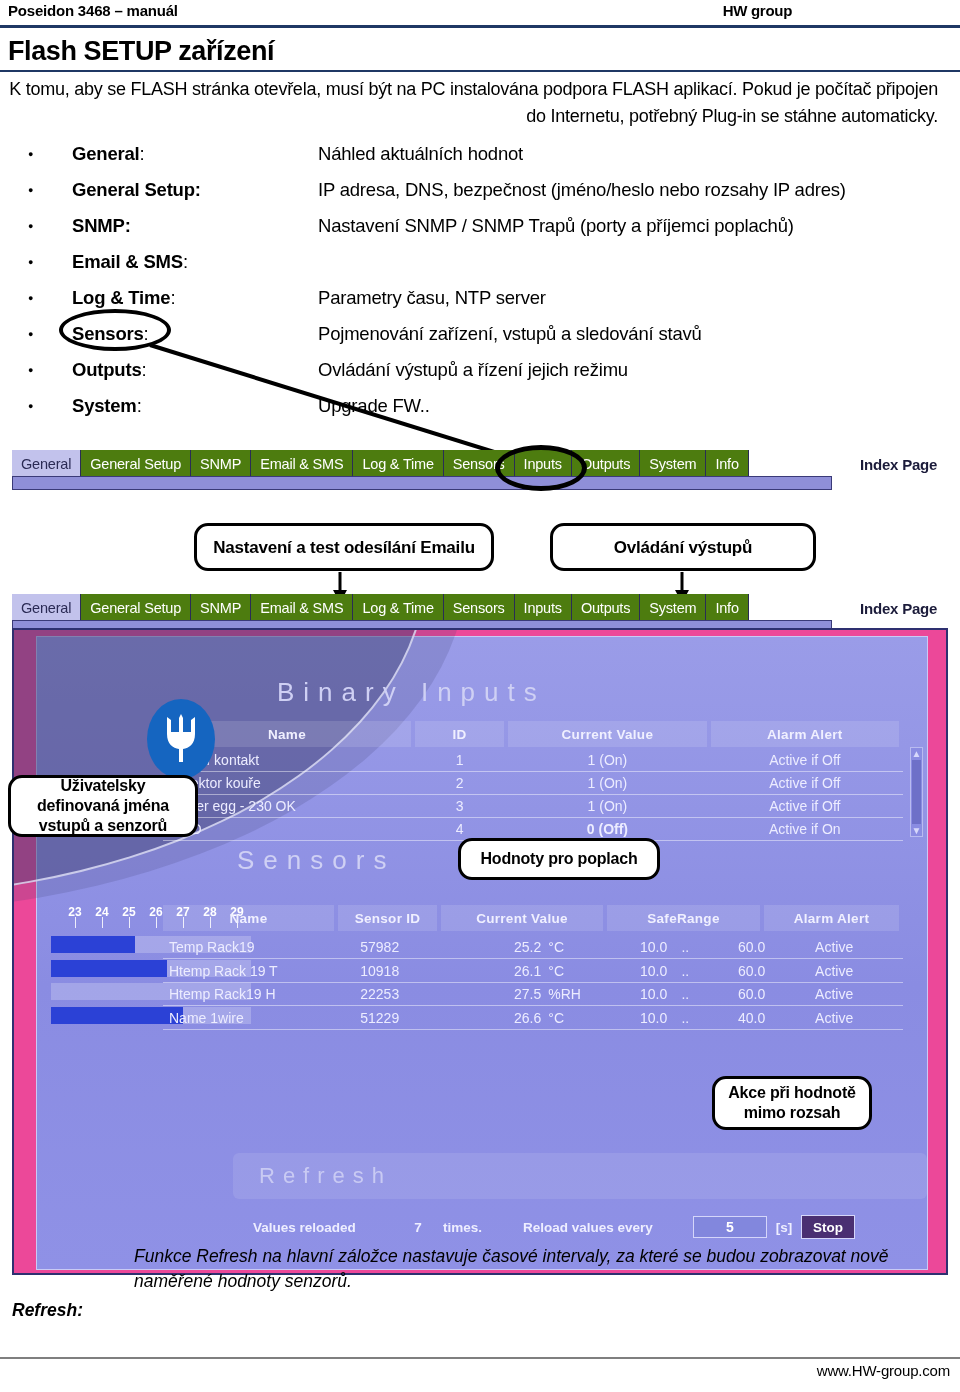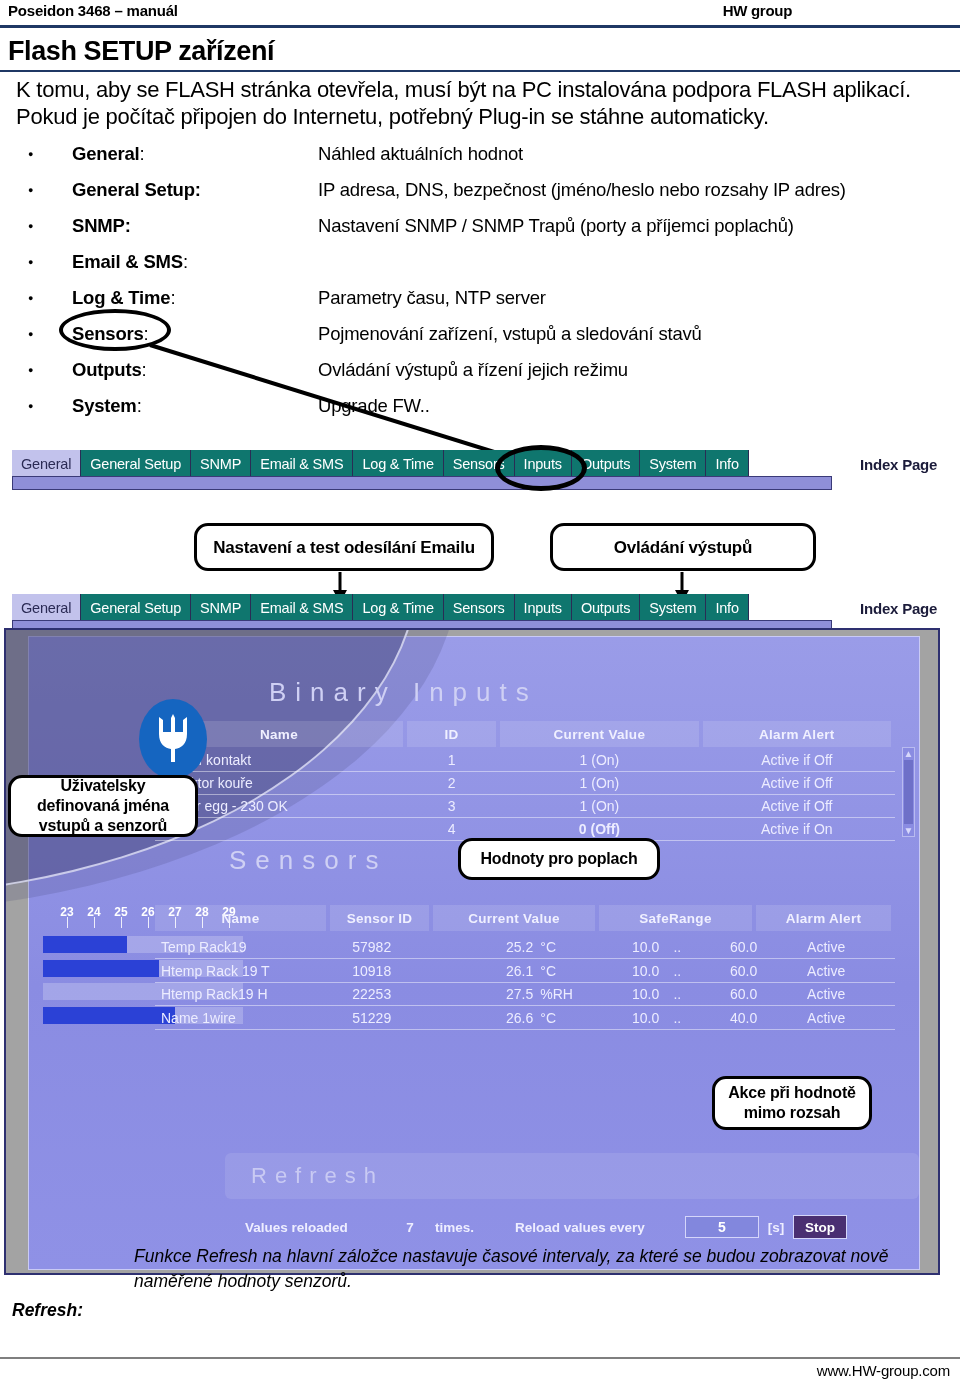--- a/index.html
+++ b/index.html
@@ -36,22 +36,22 @@
     position:absolute; left:8px; top:36px;
     font-size:27px; font-weight:bold; letter-spacing:-0.4px;
   }
   .title-rule {
     position:absolute; left:0; top:70px; width:960px; height:2px;
     background:#1f3864;
   }
 
   
   .intro {
-    position:absolute; left:16px; top:76px; width:930px;
-    font-size:22px; line-height:27px; letter-spacing:-0.25px;
+    position:absolute; left:8px; top:76px; width:930px;
+    font-size:18px; line-height:27px; letter-spacing:-0.25px;text-align:right;
   }
 
   
   .bullets { position:absolute; left:28px; top:136px; width:920px; }
   .bullet-row {
     position:relative; height:36px; line-height:36px;
     font-size:18.5px; letter-spacing:-0.2px;
   }
   .bullet-dot {
     position:absolute; left:0; top:0; width:16px;
@@ -86,21 +86,21 @@
   }
   .tabbar {
     position:absolute; left:12px; top:0; height:28px;
     display:flex; align-items:stretch;
     background:#5b5e9b;
   }
   .tab {
     display:flex; align-items:center; justify-content:center;
     padding:0 9px;
     font-size:14.5px; color:#ffffff;
-    background:#0f766e;
+    background:#4d7c0f;
     border-right:1px solid #2a2c55;
     white-space:nowrap;
     letter-spacing:-0.2px;
   }
   .tab.active {
     background:#c2c2ec; color:#2b2b55;
   }
   .indexpage {
     position:absolute; top:0; height:28px;
     display:flex; align-items:center;
@@ -123,22 +123,22 @@
     text-align:center;
     font-size:17px; font-weight:bold;
     line-height:21px;
     letter-spacing:-0.2px;
     z-index:30;
   }
   .callout.small { font-size:16px; line-height:20px; border-width:3px; }
 
   
   .flash-panel {
-    position:absolute; left:4px; top:628px; width:936px; height:647px;
-    background:#a3a3a3;
+    position:absolute; left:12px; top:628px; width:936px; height:647px;
+    background:#ec4899;
     border:2px solid #2e3070;
     overflow:hidden;
   }
   .flash-inner {
     position:absolute; left:22px; top:6px; width:892px; height:634px;
     background: linear-gradient(180deg,#9a9ce8 0%, #8a8ce2 55%, #8f91e6 100%);
     border:1px solid #c9caf5;
   }
   
   .swoosh {

